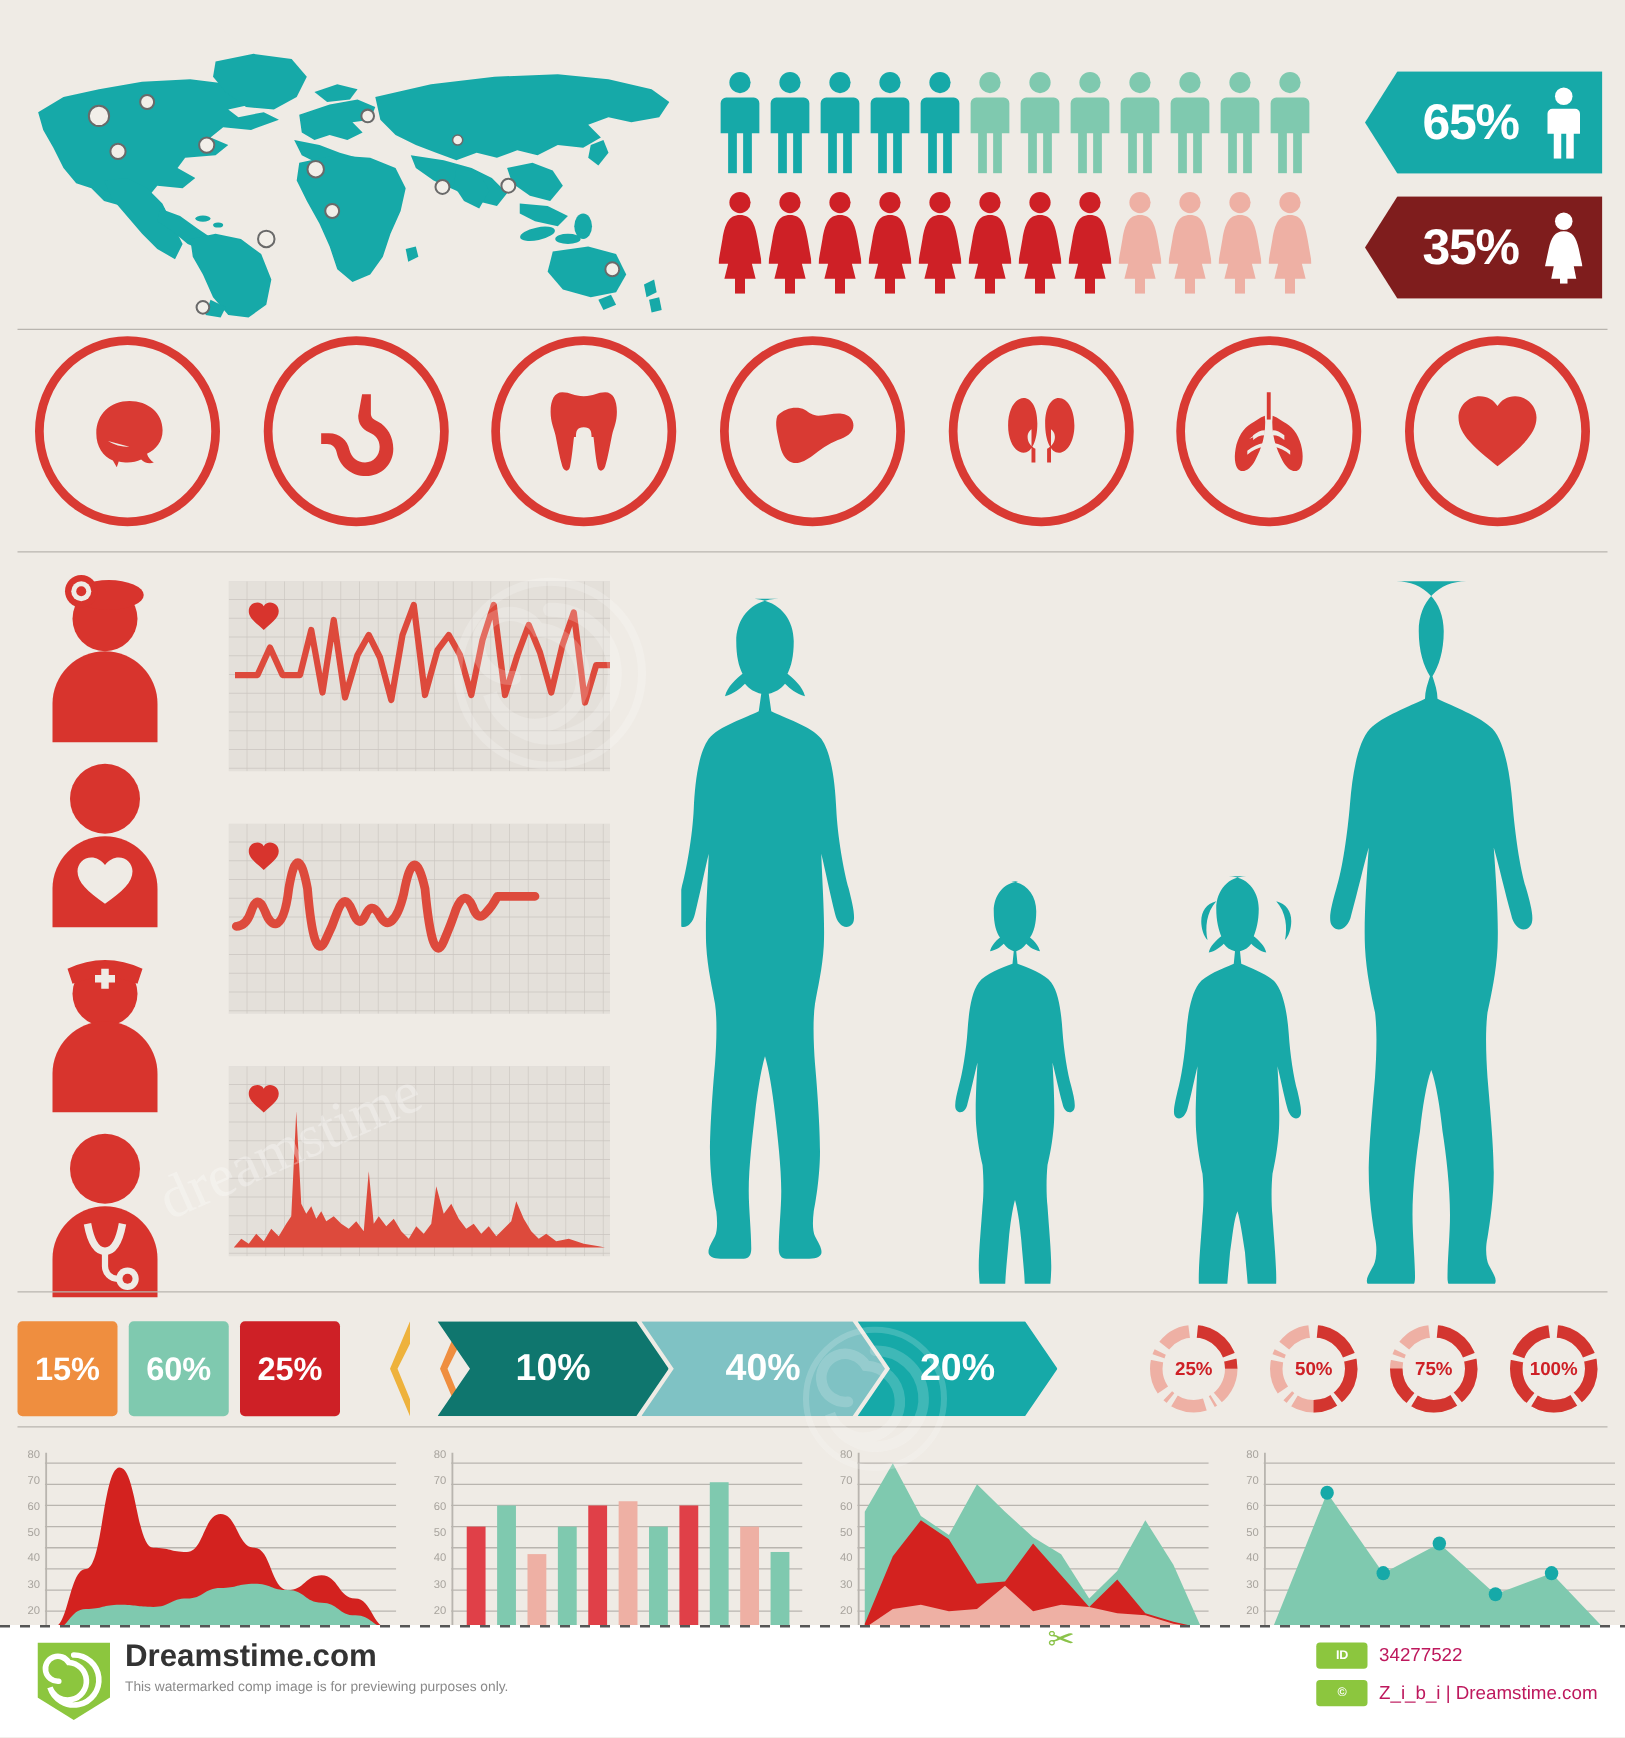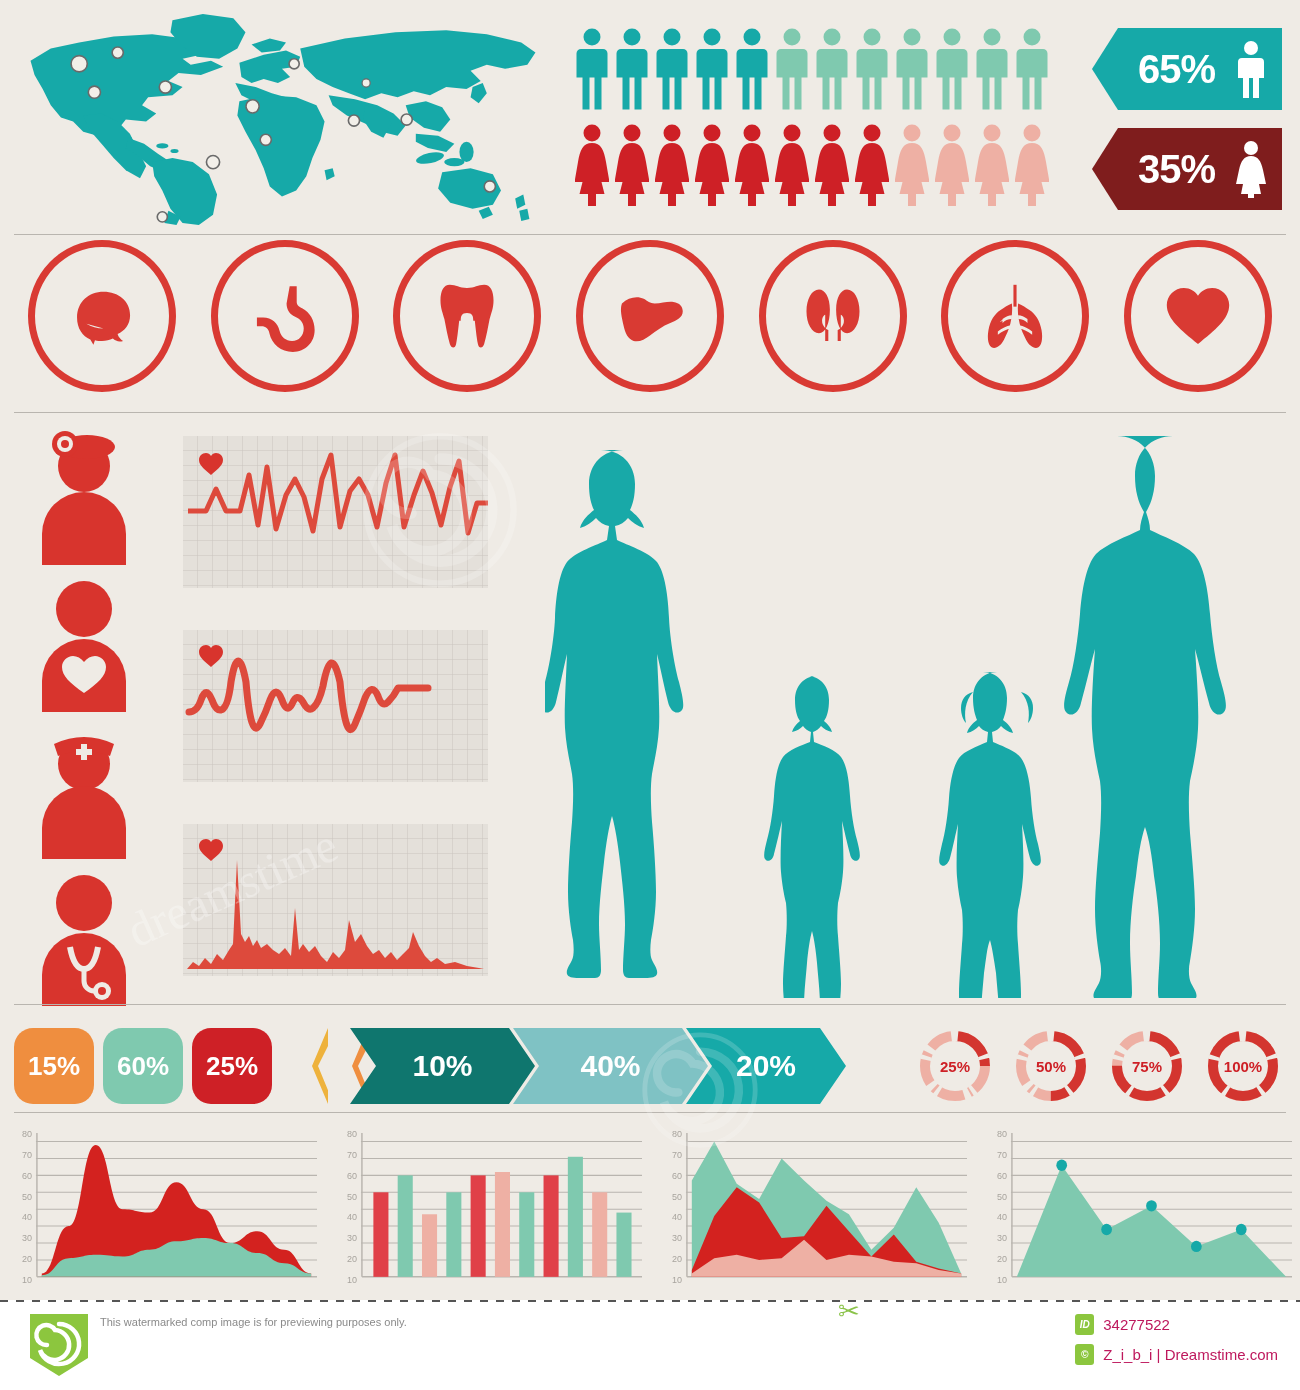--- a/index.html
+++ b/index.html
@@ -3,21 +3,21 @@
 <meta charset="utf-8">
 <style>
   * { box-sizing: border-box; margin: 0; padding: 0; }
   body {
     width: 1300px; height: 1390px;
     background: #efebe5;
     font-family: "Liberation Sans", sans-serif;
     overflow: hidden;
     position: relative;
   }
-  .infographic { position: relative; width: 1300px; height: 1300px; background: #efebe5; }
+  .infographic { position: relative; width: 1300px; height: 1300px; background: #efebe5; margin-top: 29px; }
 
   
   .sec1 { position: relative; height: 232px; }
   .map-wrap { position: absolute; left: 14px; top: 8px; width: 540px; height: 218px; }
   .map-wrap svg { width: 100%; height: 100%; }
 
   .people-block { position: absolute; left: 575px; top: 28px; width: 500px; }
   .people-row { display: flex; gap: 6px; height: 82px; align-items: flex-start; }
   .people-row.f { margin-top: 14px; }
   .pic { width: 34px; height: 82px; }
@@ -53,21 +53,21 @@
   .ekg-box { width: 305px; height: 152px; background: #e4e0da; margin-bottom: 42px; position: relative; }
   .ekg-box svg { position: absolute; inset: 0; width: 100%; height: 100%; }
 
   .bodies { position: absolute; left: 545px; top: 0; width: 745px; height: 580px; }
   .bodies svg { width: 100%; height: 100%; }
 
   
   .sec4 { position: absolute; top: 1020px; left: 0; width: 1300px; height: 95px; }
   .tags { position: absolute; left: 14px; top: 8px; display: flex; gap: 9px; }
   .tag {
-    width: 80px; height: 76px; border-radius: 19px; color: #fff;
+    width: 80px; height: 76px; border-radius: 4px; color: #fff;
     display: flex; align-items: center; justify-content: center;
     font-size: 26px; font-weight: bold;
   }
   .tag.c0 { background: #ef8e3f; }
   .tag.c1 { background: #7fc9af; }
   .tag.c2 { background: #ce2026; }
 
   .chev-strip { position: absolute; left: 312px; top: 8px; height: 76px; display: flex; align-items: center; }
   .chev-mini { width: 16px; height: 76px; margin-right: 4px;
     clip-path: polygon(0 50%, 16px 0, 16px 18px, 6px 50%, 16px 82%, 16px 100%); }
@@ -103,22 +103,22 @@
     background: repeating-linear-gradient(to right, #555 0 8px, transparent 8px 16px); }
   .dt-logo { position: absolute; left: 30px; top: 14px; width: 58px; height: 62px; }
   .dt-text { position: absolute; left: 100px; top: 12px; }
   .dt-line1 { font-size: 25px; color: #4d4d4d; line-height: 1.05; }
   .dt-line2 { font-size: 25px; color: #333; font-weight: bold; line-height: 1.1; }
   .dt-note { font-size: 11px; color: #8a8a8a; margin-top: 4px; }
   .scissors { position: absolute; left: 838px; top: -4px; font-size: 26px; color: #8bc34a; }
   .meta { position: absolute; right: 22px; top: 14px; text-align: left; }
   .meta-row { display: flex; align-items: center; gap: 9px; margin-bottom: 9px; }
   .meta-badge {
-    width: 19px; height: 21px; background: #8cc63e; color: #fff; border-radius: 3px;
-    font-size: 10px; font-weight: bold; display: flex; align-items: center; justify-content: center; font-style: italic;
+    width: 41px; height: 21px; background: #8cc63e; color: #fff; border-radius: 3px;
+    font-size: 10px; font-weight: bold; display: flex; align-items: center; justify-content: center;
   }
   .meta-txt { font-size: 15px; color: #be185d; }
 
   .wm { position: absolute; pointer-events: none; opacity: .35; }
 </style>
 </head>
 <body>
 
 <div class="infographic">
 
@@ -707,20 +707,21 @@
 
 </div>
 
 <div class="footer">
   <div class="foot-dash"></div>
   <svg class="dt-logo" viewBox="0 0 58 62">
     <path d="M0 0 h58 v44 l-29 18 l-29 -18 z" fill="#8cc63e"></path>
     <path d="M29 10 a20 20 0 1 1 -19 26 a15 15 0 1 0 15 -20 a10 10 0 1 0 -8 15" fill="none" stroke="#fff" stroke-width="4.5" stroke-linecap="round"></path>
   </svg>
   <div class="dt-text">
+    <div class="dt-line2">Dreamstime.com</div>
     <div class="dt-note">This watermarked comp image is for previewing purposes only.</div>
   </div>
   <div class="scissors">✂</div>
   <div class="meta">
     <div class="meta-row">
       <div class="meta-badge">ID</div>
       <div class="meta-txt">34277522</div>
     </div>
     <div class="meta-row">
       <div class="meta-badge">©</div>

